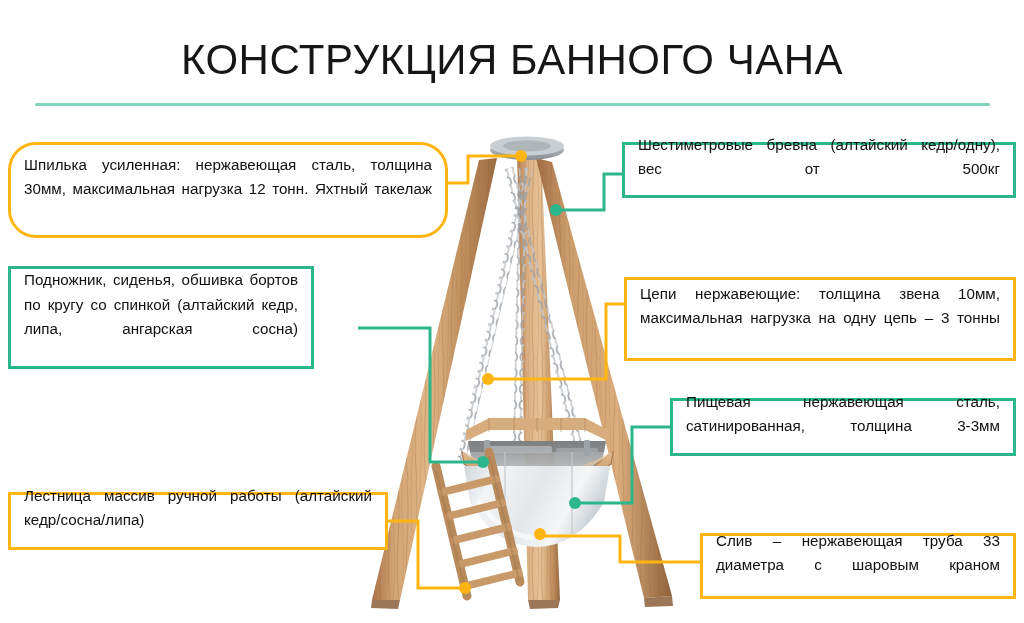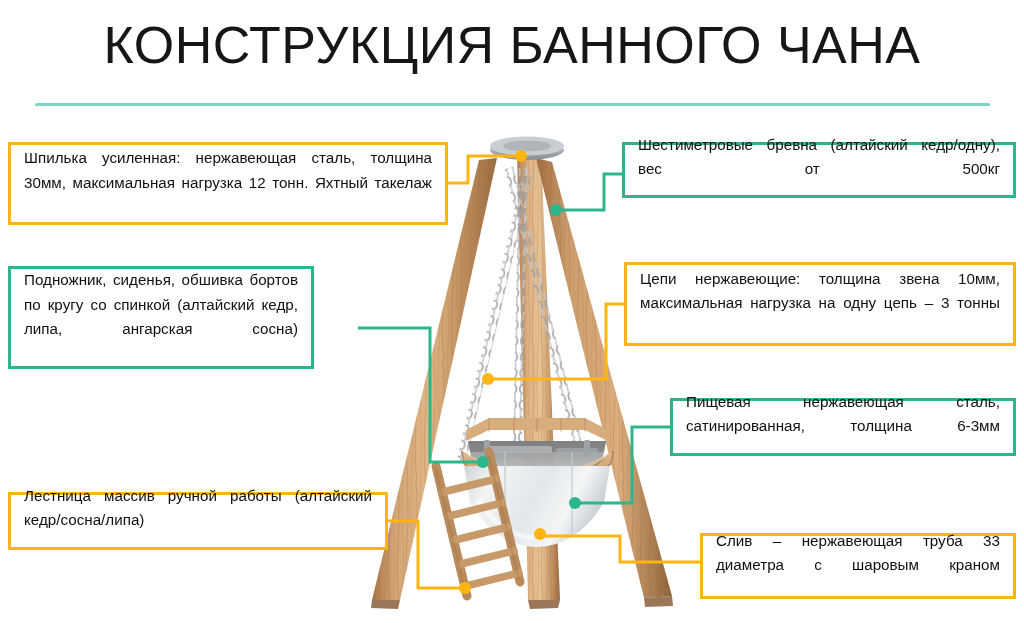--- a/index.html
+++ b/index.html
@@ -5,22 +5,22 @@
   html,body{margin:0;padding:0;background:#ffffff;}
   body{
     width:1024px;height:623px;position:relative;overflow:hidden;
     font-family:"Liberation Sans","DejaVu Sans",sans-serif;
     -webkit-font-smoothing:antialiased;
   }
   #stage{position:absolute;inset:0;width:1024px;height:623px;}
 
   
   .title{
-    position:absolute;left:0;top:17px;width:1024px;text-align:center;
-    font-size:52px;line-height:56px;font-weight:400;color:#161616;
+    position:absolute;left:0;top:32px;width:1024px;text-align:center;
+    font-size:42px;line-height:56px;font-weight:400;color:#161616;
     letter-spacing:.5px;white-space:nowrap;
   }
   .title-rule{
     position:absolute;left:35px;top:103px;width:955px;height:3px;
     background:#7ed4bd;border-radius:2px;
   }
 
   
   .callout{
     position:absolute;box-sizing:border-box;background:#ffffff;
@@ -233,38 +233,38 @@
       <circle cx="575" cy="503" r="6" fill="#2BB68C"></circle>
 
       <path d="M388,521 L418,521 L418,588 L465,588" stroke="#FFB511"></path>
       <circle cx="465" cy="588" r="6" fill="#FFB511"></circle>
 
       <path d="M700,562 L620,562 L620,536 L540,536 L540,534" stroke="#FFB511"></path>
       <circle cx="540" cy="534" r="6" fill="#FFB511"></circle>
     </g>
   </svg>
 
-  <div class="callout" style="left:8px;top:142px;width:440px;height:83px;">
+  <div class="callout" style="left:8px;top:142px;width:440px;height:96px;border-radius:28px;">
     <p>Шпилька усиленная: нержавеющая сталь, толщина 30мм, максимальная нагрузка 12 тонн. Яхтный такелаж</p>
   </div>
 
   <div class="callout teal" style="left:622px;top:142px;width:394px;height:56px;">
     <p>Шестиметровые бревна (алтайский кедр/одну), вес от 500кг</p>
   </div>
 
   <div class="callout teal" style="left:8px;top:266px;width:306px;height:103px;">
     <p>Подножник, сиденья, обшивка бортов по кругу со спинкой (алтайский кедр, липа, ангарская сосна)</p>
   </div>
 
-  <div class="callout" style="left:624px;top:262px;width:392px;height:84px;">
+  <div class="callout" style="left:624px;top:277px;width:392px;height:84px;">
     <p>Цепи нержавеющие: толщина звена 10мм, максимальная нагрузка на одну цепь – 3 тонны</p>
   </div>
 
   <div class="callout teal" style="left:670px;top:398px;width:346px;height:58px;">
-    <p>Пищевая нержавеющая сталь, сатинированная, толщина 6-3мм</p>
+    <p>Пищевая нержавеющая сталь, сатинированная, толщина 3-3мм</p>
   </div>
 
   <div class="callout" style="left:8px;top:492px;width:380px;height:58px;">
     <p>Лестница массив ручной работы (алтайский кедр/сосна/липа)</p>
   </div>
 
   <div class="callout" style="left:700px;top:533px;width:316px;height:66px;">
     <p>Слив – нержавеющая труба 33 диаметра с шаровым краном</p>
   </div>
 

